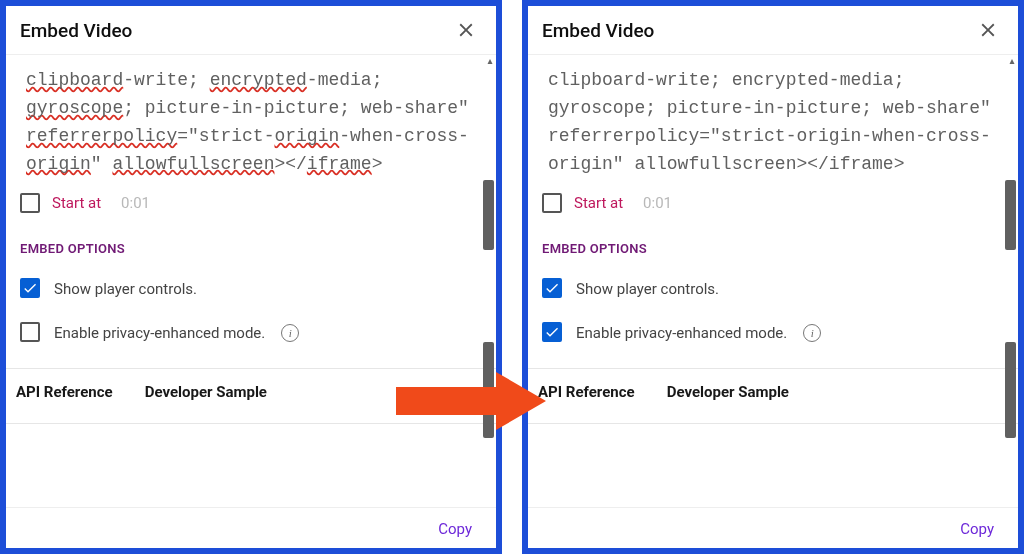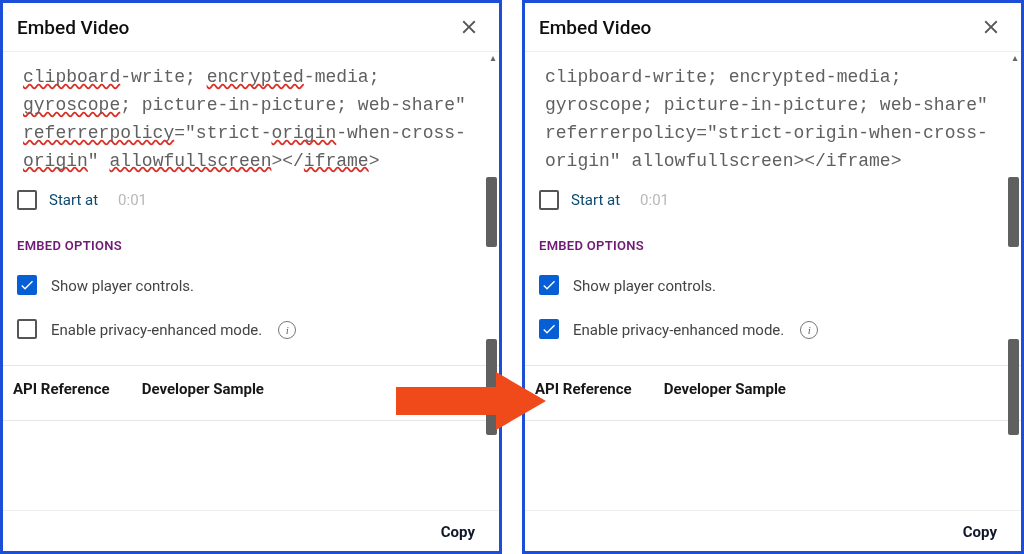--- a/index.html
+++ b/index.html
@@ -12,21 +12,21 @@
       overflow: hidden;
     }
     .comparison {
       display: flex;
       width: 100%;
       height: 100%;
       position: relative;
     }
     .panel {
       flex: 1;
-      border: 3px solid #1d4ed8;
+      border: 6px solid #1d4ed8;
       display: flex;
       flex-direction: column;
       position: relative;
       background: #fff;
     }
     .panel-left { margin-right: 10px; }
     .panel-right { margin-left: 10px; }
     .panel-header {
       display: flex;
       justify-content: space-between;
@@ -103,21 +103,21 @@
       cursor: pointer;
       background: #fff;
     }
     .checkbox.checked {
       background: #065fd4;
       border-color: #065fd4;
     }
     .checkbox.checked svg { color: #fff; width: 16px; height: 16px; }
     .start-label {
       font-size: 15px;
-      color: #0c4a6e;
+      color: #be185d;
     }
     .start-time {
       font-size: 15px;
       color: #b8b8b8;
       margin-left: 16px;
     }
     .section-label {
       font-size: 13px;
       font-weight: 600;
       letter-spacing: 0.3px;
@@ -166,22 +166,22 @@
     }
     .copy-row {
       display: flex;
       justify-content: flex-end;
       padding: 12px 24px 10px 16px;
       border-top: 1px solid #eee;
       margin-top: auto;
     }
     .copy-btn {
       font-size: 15px;
-      font-weight: 700;
-      color: #0f172a;
+      font-weight: 400;
+      color: #6d28d9;
       cursor: pointer;
     }
     .arrow {
       position: absolute;
       left: 396px;
       top: 372px;
       width: 150px;
       height: 58px;
       z-index: 10;
     }

